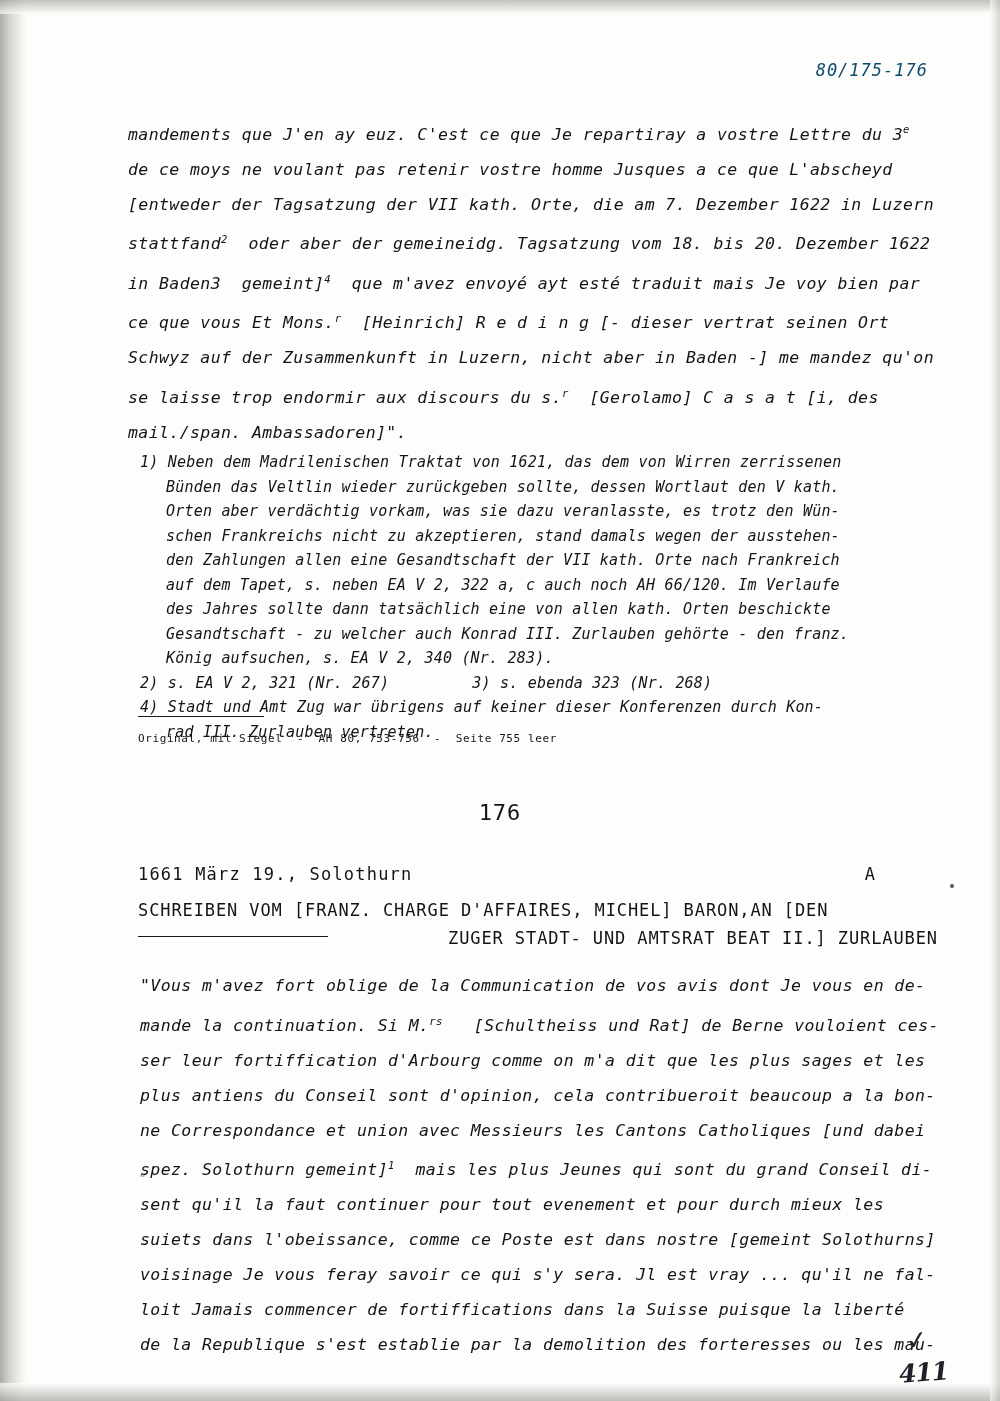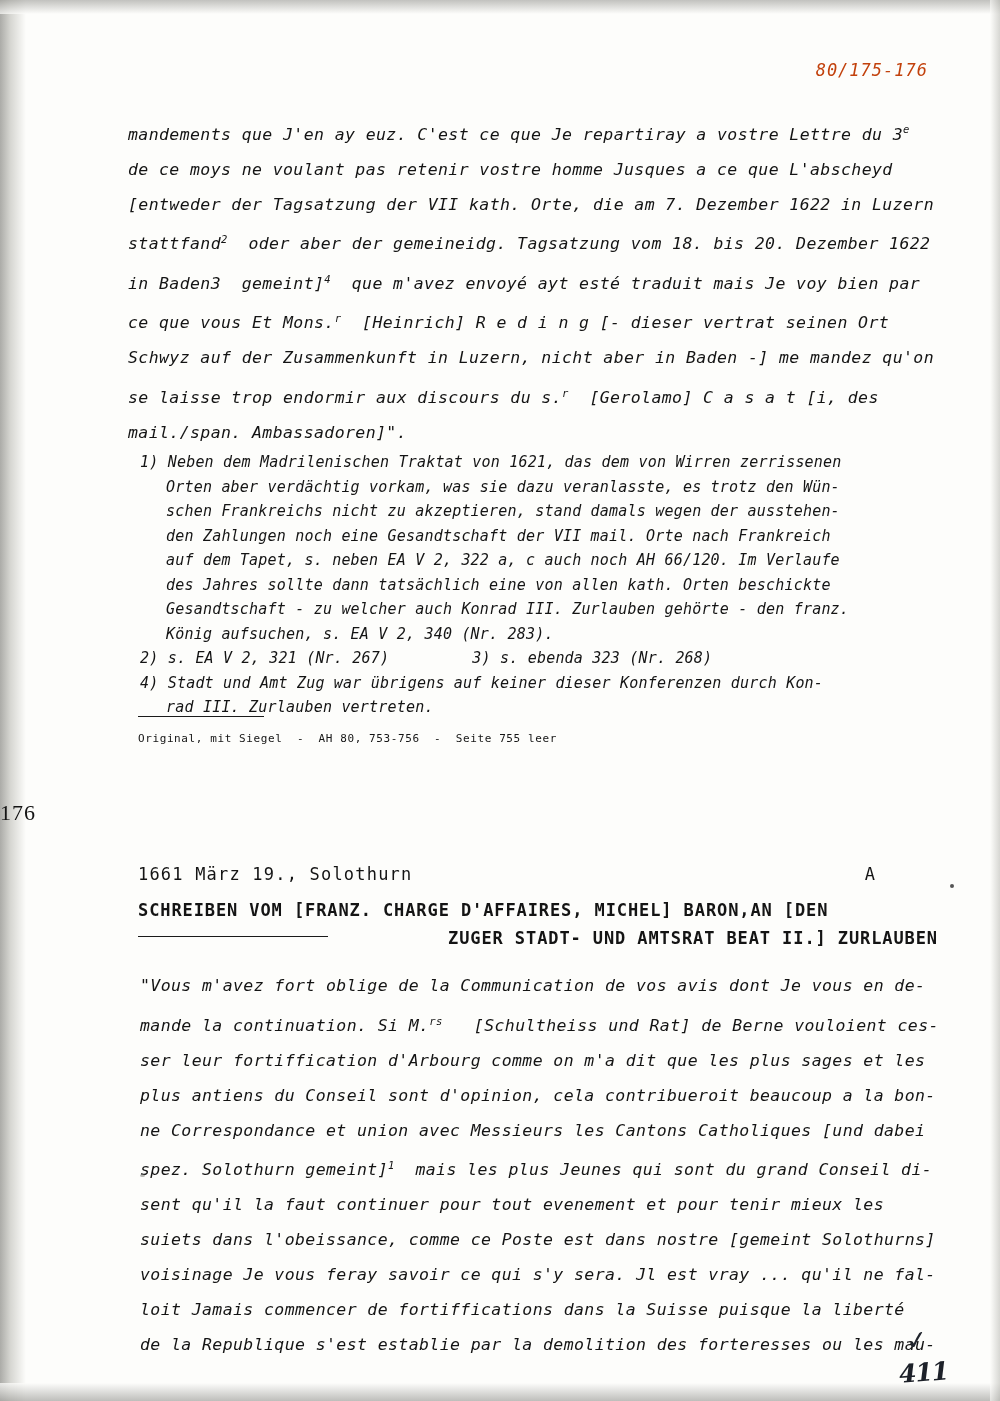--- a/index.html
+++ b/index.html
@@ -54,21 +54,21 @@
     height: 1401px;
   }
 
   .folio {
     position: absolute;
     right: 72px;
     top: 60px;
     font-style: italic;
     font-size: 17px;
     letter-spacing: 1px;
-    color: #c2410c;
+    color: #0c4a6e;
     margin-left: 20px;
   }
 
   .block {
     position: absolute;
     color: #141414;
   }
 
   
   .quote-main {
@@ -115,24 +115,23 @@
     top: 732px;
     font-size: 11px;
     letter-spacing: .6px;
     white-space: pre;
   }
 
   .doc-number {
     left: 0;
     top: 800px;
     width: 1000px;
-    text-align: left;
+    text-align: center;
     font-size: 22px;
     letter-spacing: 1px;
-    font-family: Liberation Serif, serif;
   }
 
   .head-date {
     left: 138px;
     top: 864px;
     font-size: 17px;
     letter-spacing: 1.2px;
     white-space: pre;
     text-align: right;
   }
@@ -143,21 +142,21 @@
     letter-spacing: 1px;
   }
   .head-title {
     left: 138px;
     top: 896px;
     width: 800px;
     font-size: 17px;
     letter-spacing: .9px;
     line-height: 28px;
   }
-  .head-title .ln { display: block; white-space: pre; font-weight: bold; }
+  .head-title .ln { display: block; white-space: pre; }
   .head-title .ln2 { padding-left: 86px; text-align: right; }
 
   .quote-second {
     left: 140px;
     top: 968px;
     width: 790px;
     font-style: italic;
     font-size: 16.5px;
     line-height: 35px;
     letter-spacing: .4px;
@@ -220,23 +219,24 @@
       <span class="ln"><span>stattfand<sup>2</sup>  oder aber der gemeineidg. Tagsatzung vom 18. bis 20. Dezember 1622</span></span>
       <span class="ln"><span>in Baden3  gemeint]<sup>4</sup>  que m'avez envoyé ayt esté traduit mais Je voy bien par</span></span>
       <span class="ln"><span>ce que vous Et Mons.<sup>r</sup>  [Heinrich] R e d i n g [- dieser vertrat seinen Ort</span></span>
       <span class="ln"><span>Schwyz auf der Zusammenkunft in Luzern, nicht aber in Baden -] me mandez qu'on</span></span>
       <span class="ln"><span>se laisse trop endormir aux discours du s.<sup>r</sup>  [Gerolamo] C a s a t [i, des</span></span>
       <span class="ln"><span>mail./span. Ambassadoren]".</span></span>
     </div>
 
     <div class="block footnotes">
       <span class="ln">1) Neben dem Madrilenischen Traktat von 1621, das dem von Wirren zerrissenen</span>
+      <span class="ln ind">Bünden das Veltlin wieder zurückgeben sollte, dessen Wortlaut den V kath.</span>
       <span class="ln ind">Orten aber verdächtig vorkam, was sie dazu veranlasste, es trotz den Wün-</span>
       <span class="ln ind">schen Frankreichs nicht zu akzeptieren, stand damals wegen der ausstehen-</span>
-      <span class="ln ind">den Zahlungen noch eine Gesandtschaft der VII mail. Orte nach Frankreich</span>
+      <span class="ln ind">den Zahlungen allen eine Gesandtschaft der VII kath. Orte nach Frankreich</span>
       <span class="ln ind">auf dem Tapet, s. neben EA V 2, 322 a, c auch noch AH 66/120. Im Verlaufe</span>
       <span class="ln ind">des Jahres sollte dann tatsächlich eine von allen kath. Orten beschickte</span>
       <span class="ln ind">Gesandtschaft - zu welcher auch Konrad III. Zurlauben gehörte - den franz.</span>
       <span class="ln ind">König aufsuchen, s. EA V 2, 340 (Nr. 283).</span>
       <span class="ln">2) s. EA V 2, 321 (Nr. 267)         3) s. ebenda 323 (Nr. 268)</span>
       <span class="ln">4) Stadt und Amt Zug war übrigens auf keiner dieser Konferenzen durch Kon-</span>
       <span class="ln ind">rad III. Zurlauben vertreten.</span>
     </div>
 
     <div class="rule rule-1"></div>
@@ -255,21 +255,21 @@
 
     <div class="rule rule-2"></div>
 
     <div class="block quote-second">
       <span class="ln"><span>"Vous m'avez fort oblige de la Communication de vos avis dont Je vous en de-</span></span>
       <span class="ln"><span>mande la continuation. Si M.<sup>rs</sup>   [Schultheiss und Rat] de Berne vouloient ces-</span></span>
       <span class="ln"><span>ser leur fortiffication d'Arbourg comme on m'a dit que les plus sages et les</span></span>
       <span class="ln"><span>plus antiens du Conseil sont d'opinion, cela contribueroit beaucoup a la bon-</span></span>
       <span class="ln"><span>ne Correspondance et union avec Messieurs les Cantons Catholiques [und dabei</span></span>
       <span class="ln"><span>spez. Solothurn gemeint]<sup>1</sup>  mais les plus Jeunes qui sont du grand Conseil di-</span></span>
-      <span class="ln"><span>sent qu'il la faut continuer pour tout evenement et pour tenir mieux les</span></span>
+      <span class="ln"><span>sent qu'il la faut continuer pour tout evenement et pour durch mieux les</span></span>
       <span class="ln"><span>suiets dans l'obeissance, comme ce Poste est dans nostre [gemeint Solothurns]</span></span>
       <span class="ln"><span>voisinage Je vous feray savoir ce qui s'y sera. Jl est vray ... qu'il ne fal-</span></span>
       <span class="ln"><span>loit Jamais commencer de fortiffications dans la Suisse puisque la liberté</span></span>
       <span class="ln"><span>de la Republique s'est establie par la demolition des forteresses ou les mau-</span></span>
     </div>
 
     <div class="dot-mark"></div>
     <div class="speck" style="left:140px; top:1174px; width:5px; height:3px;"></div>
 
     <div class="pencil-check">✓</div>

